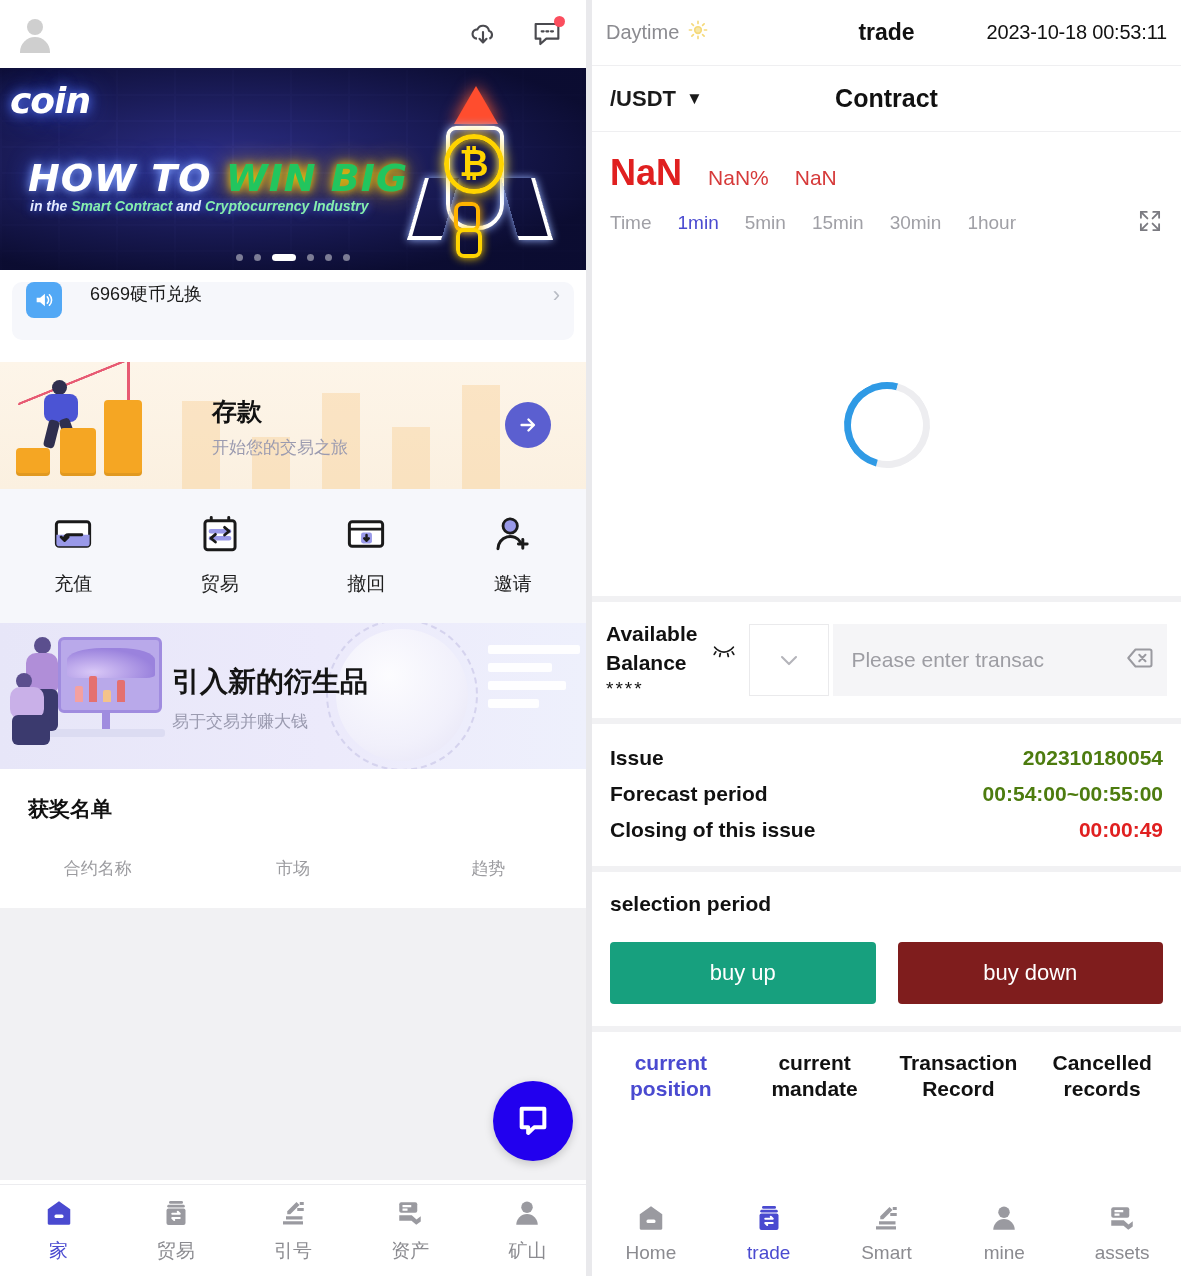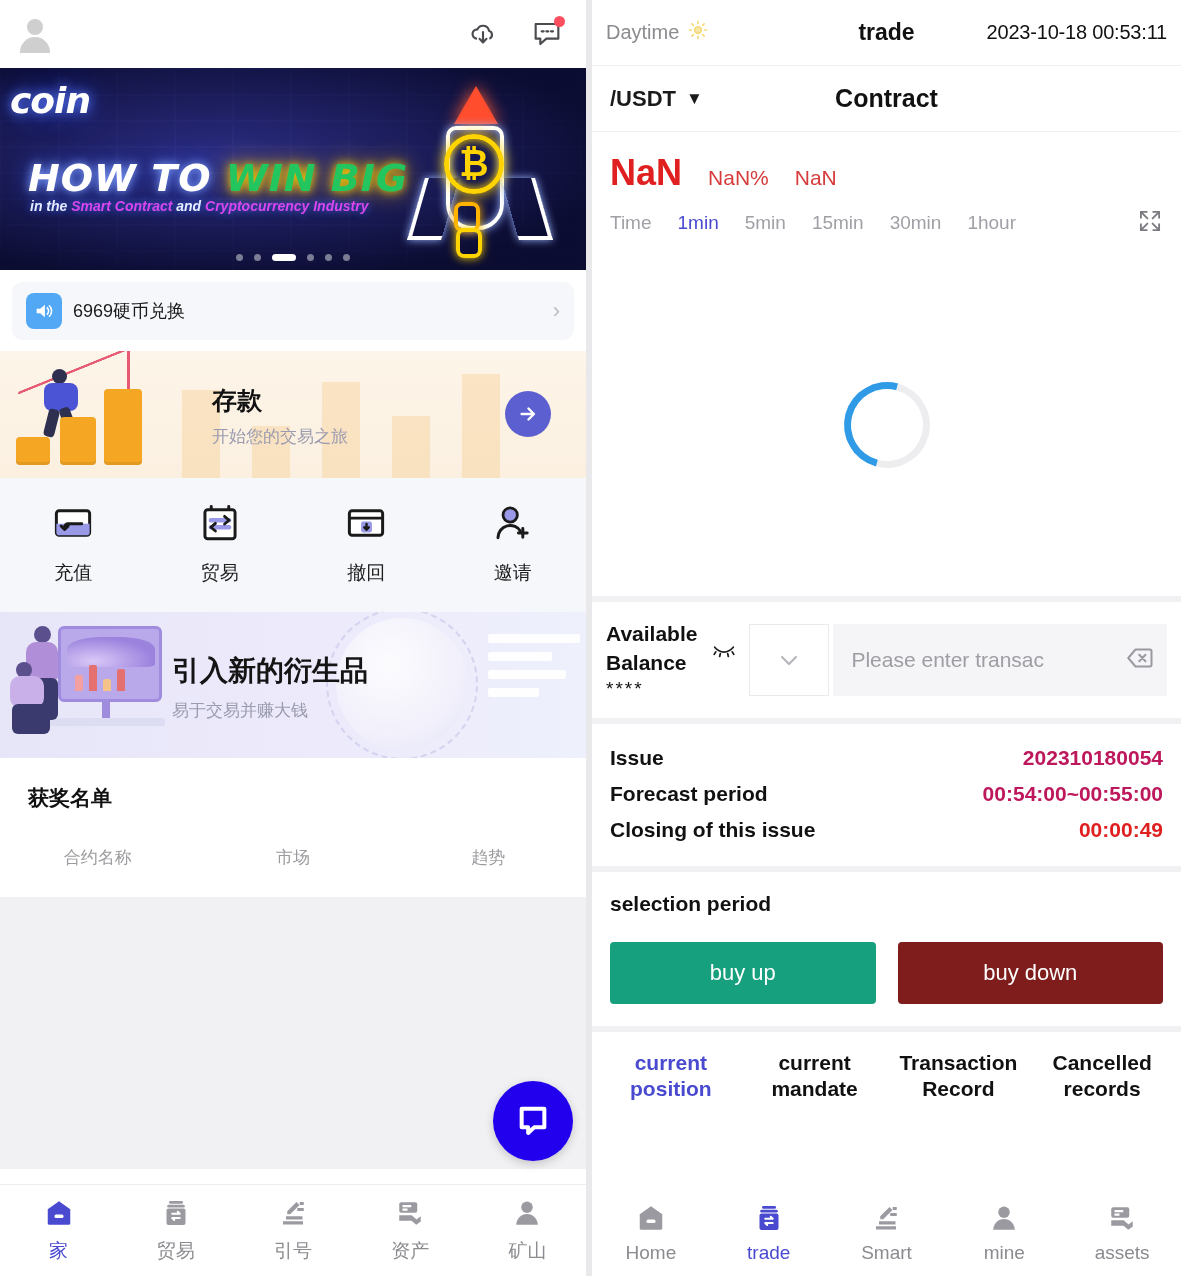--- a/index.html
+++ b/index.html
@@ -61,21 +61,21 @@
     color: #fff; letter-spacing: 1px;
     text-shadow: 0 0 10px #86a5ff, 0 0 22px #3758e0;
     font-family: "DejaVu Sans", sans-serif;
   }
   .banner-h1 .hl { color: #22c55e; text-shadow: 0 0 10px #ffd400, 0 0 24px #e5a800; }
   .banner-h2 {
     position: absolute; left: 30px; top: 130px;
     font-size: 14px; font-weight: 700; font-style: italic; color: #e6ecff;
     text-shadow: 0 0 8px #4a6bff;
   }
-  .banner-h2 .y { color: #d946ef; }
+  .banner-h2 .y { color: #86efac; }
   .rocket { position: absolute; right: 34px; top: 14px; width: 150px; height: 180px; }
   .rk-nose { position:absolute; left: 48px; top: 0; width: 0; height: 0;
     border-left: 26px solid transparent; border-right: 26px solid transparent;
     border-bottom: 44px solid transparent;
     box-shadow: none;
   }
   .rk-nose:after { content:""; position:absolute; left:-22px; top:4px; width:0;height:0;
     border-left: 22px solid transparent; border-right: 22px solid transparent;
     border-bottom: 38px solid #ff4d2e; filter: drop-shadow(0 0 8px #ff5b30); }
   .rk-body { position:absolute; left: 44px; top: 44px; width: 58px; height: 104px;
@@ -96,30 +96,30 @@
   .rk-link2 { position:absolute; left: 54px; top: 146px; width: 26px; height: 30px;
     border: 4px solid #ffd400; border-radius: 8px; box-shadow: 0 0 10px #ffd400; }
   .dots { position: absolute; left: 0; right: 0; bottom: 9px; display:flex; justify-content:center; gap: 11px; }
   .dot { width: 7px; height: 7px; border-radius: 50%; background: rgba(255,255,255,.45); }
   .dot.active { width: 24px; border-radius: 4px; background: #fff; }
 
   
   .notice-wrap { padding: 12px 12px 0 12px; background:#fff; }
   .notice {
     background: #f6f7fb; border-radius: 10px; height: 58px;
-    display: flex; align-items: center; padding: 0 14px; gap: 11px;
+    display: flex; padding: 0 14px; gap: 28px;
   }
   .notice-ic { width: 36px; height: 36px; border-radius: 8px; background: #52a8f5;
     display:flex; align-items:center; justify-content:center; flex: 0 0 auto; }
   .notice-txt { flex: 1; font-size: 18px; color: #1a1a1a; }
   .chev-r { color: #b9bcc4; font-size: 22px; }
 
   
   .deposit {
-    margin-top: 11px; height: 127px; position: relative; overflow: hidden;
+    margin-top: 22px; height: 127px; position: relative; overflow: hidden;
     background: linear-gradient(180deg,#fdf5e9 0%, #fbf0e0 100%);
   }
   .dep-bars { position:absolute; inset: 0; }
   .dep-bars i { position: absolute; bottom: 0; background: rgba(246,203,140,.38); display:block; }
   .dep-illus { position: absolute; left: 8px; top: 8px; width: 165px; height: 112px; }
   .coin-stack { position:absolute; border-radius: 4px; background: #f5a623; box-shadow: inset 0 -3px 0 rgba(0,0,0,.08);}
   .dep-person-h { position:absolute; left: 44px; top: 10px; width: 15px; height: 15px; border-radius:50%; background:#2f2f4f;}
   .dep-person-b { position:absolute; left: 36px; top: 24px; width: 34px; height: 28px; border-radius: 8px; background:#4b54d4;}
   .dep-person-l { position:absolute; left: 38px; top: 50px; width: 11px; height: 28px; background:#2f2f4f; transform: rotate(14deg); border-radius:4px;}
   .dep-person-l2{ position:absolute; left: 55px; top: 48px; width: 11px; height: 30px; background:#2f2f4f; transform: rotate(-20deg); border-radius:4px;}
@@ -221,21 +221,21 @@
   .eye-ic { margin: 0 8px 18px 10px; }
   .bal-select { width: 80px; height: 72px; border:1px solid #eaeaec; background:#fff;
     display:flex; align-items:center; justify-content:center; }
   .bal-input { flex:1; height: 72px; background:#f5f5f7; display:flex; align-items:center;
     padding: 0 12px 0 18px; }
   .bal-input .ph { flex:1; font-size: 21px; color:#9d9da3; white-space: nowrap; overflow:hidden; }
 
   .rp-info { padding: 16px 18px 18px 18px; border-bottom: 6px solid #f1f1f3;}
   .info-row { display:flex; justify-content: space-between; align-items:center; padding: 6px 0; }
   .info-k { font-size: 21px; font-weight: 800; color:#111; }
-  .info-v { font-size: 21px; font-weight: 700; color:#be185d; }
+  .info-v { font-size: 21px; font-weight: 700; color:#4d7c0f; }
   .info-v.red { color:#e02020; }
 
   .rp-sel { padding: 20px 18px 0 18px; }
   .sel-title { font-size: 21px; font-weight: 800; color:#111; }
   .rp-buttons { display:flex; gap: 22px; padding: 26px 18px 22px 18px; border-bottom: 6px solid #f1f1f3;}
   .btn { flex:1; height: 62px; border-radius: 4px; border: none; color:#fff; font-size: 22px;
     font-family:"Liberation Sans", sans-serif; cursor:pointer; }
   .btn-up { background:#17a07e; }
   .btn-down { background:#7f1d1d; }
 

